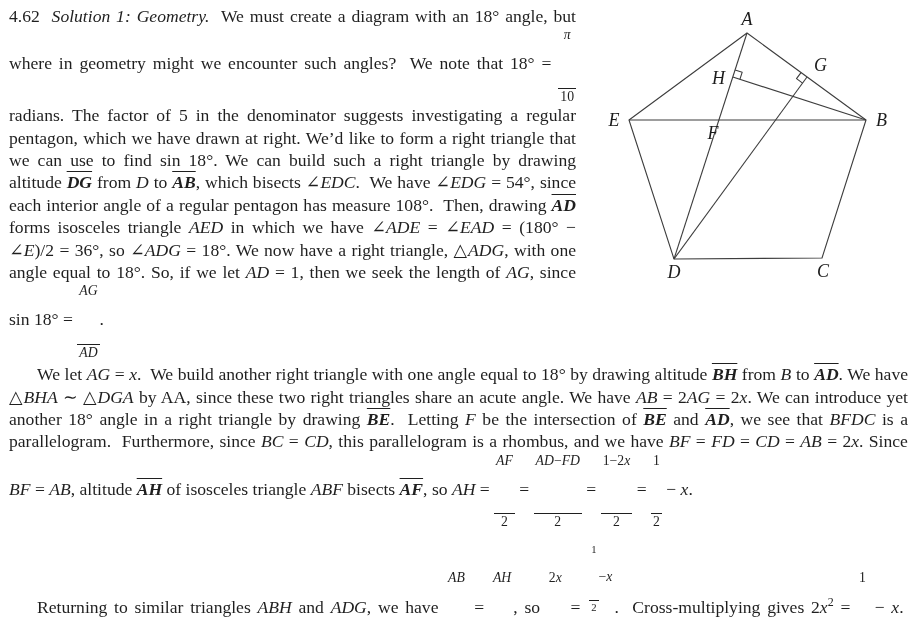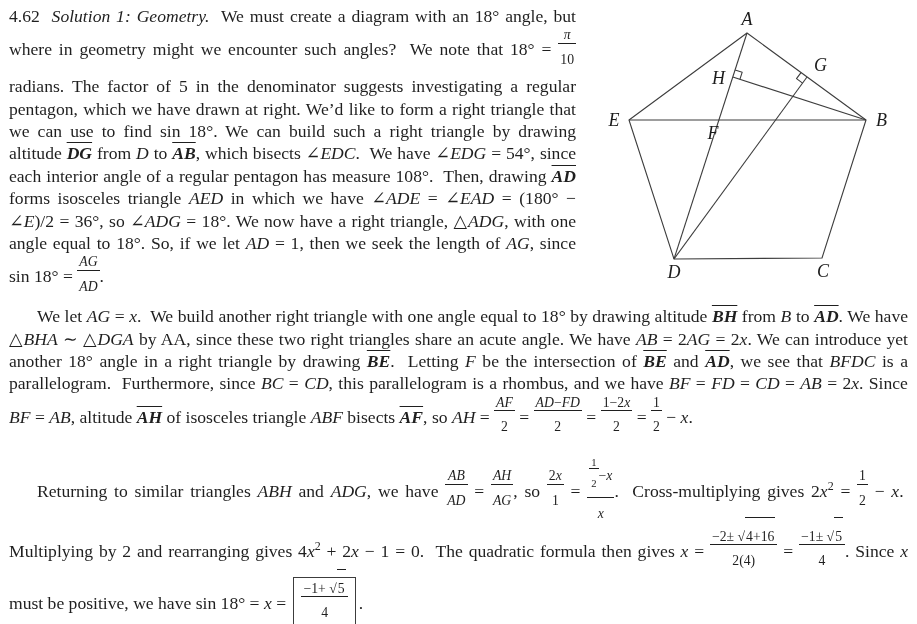--- a/index.html
+++ b/index.html
@@ -17,21 +17,21 @@
   .mb2{margin-bottom:13px;}
   .mb3{margin-bottom:10px;}
   .indent{text-indent:28px;}
   i{font-style:italic;}
   b{font-weight:normal;}
   sup{font-size:0.68em;line-height:0;}
   .ov{text-decoration:overline;font-weight:bold;}
   .fr{display:inline-block;vertical-align:middle;text-align:center;
       font-size:0.78em;line-height:1.12;text-indent:0;}
   .fr .n{display:block;padding:0 2px;}
-  .fr .d{display:block;border-top:1px solid currentColor;padding:8px 2px;}
+  .fr .d{display:block;border-top:1px solid currentColor;padding:0 2px;margin-top:45px;}
   .fr.h{font-size:0.78em;vertical-align:middle;}
   .sq{white-space:nowrap;}
   .sq .rad{border-top:1px solid currentColor;padding:11px 1px;}
   .ans{display:inline-block;border:1.4px solid #3c3c3c;padding:3px 7px 4px;
        margin:0 3px;vertical-align:middle;text-indent:0;}
   .eq{text-align:center;margin:5px 0 7px;}
   .vlabel{font-style:italic;font-size:18px;fill:#1c1c1c;}
 </style>
 </head>
 <body>

